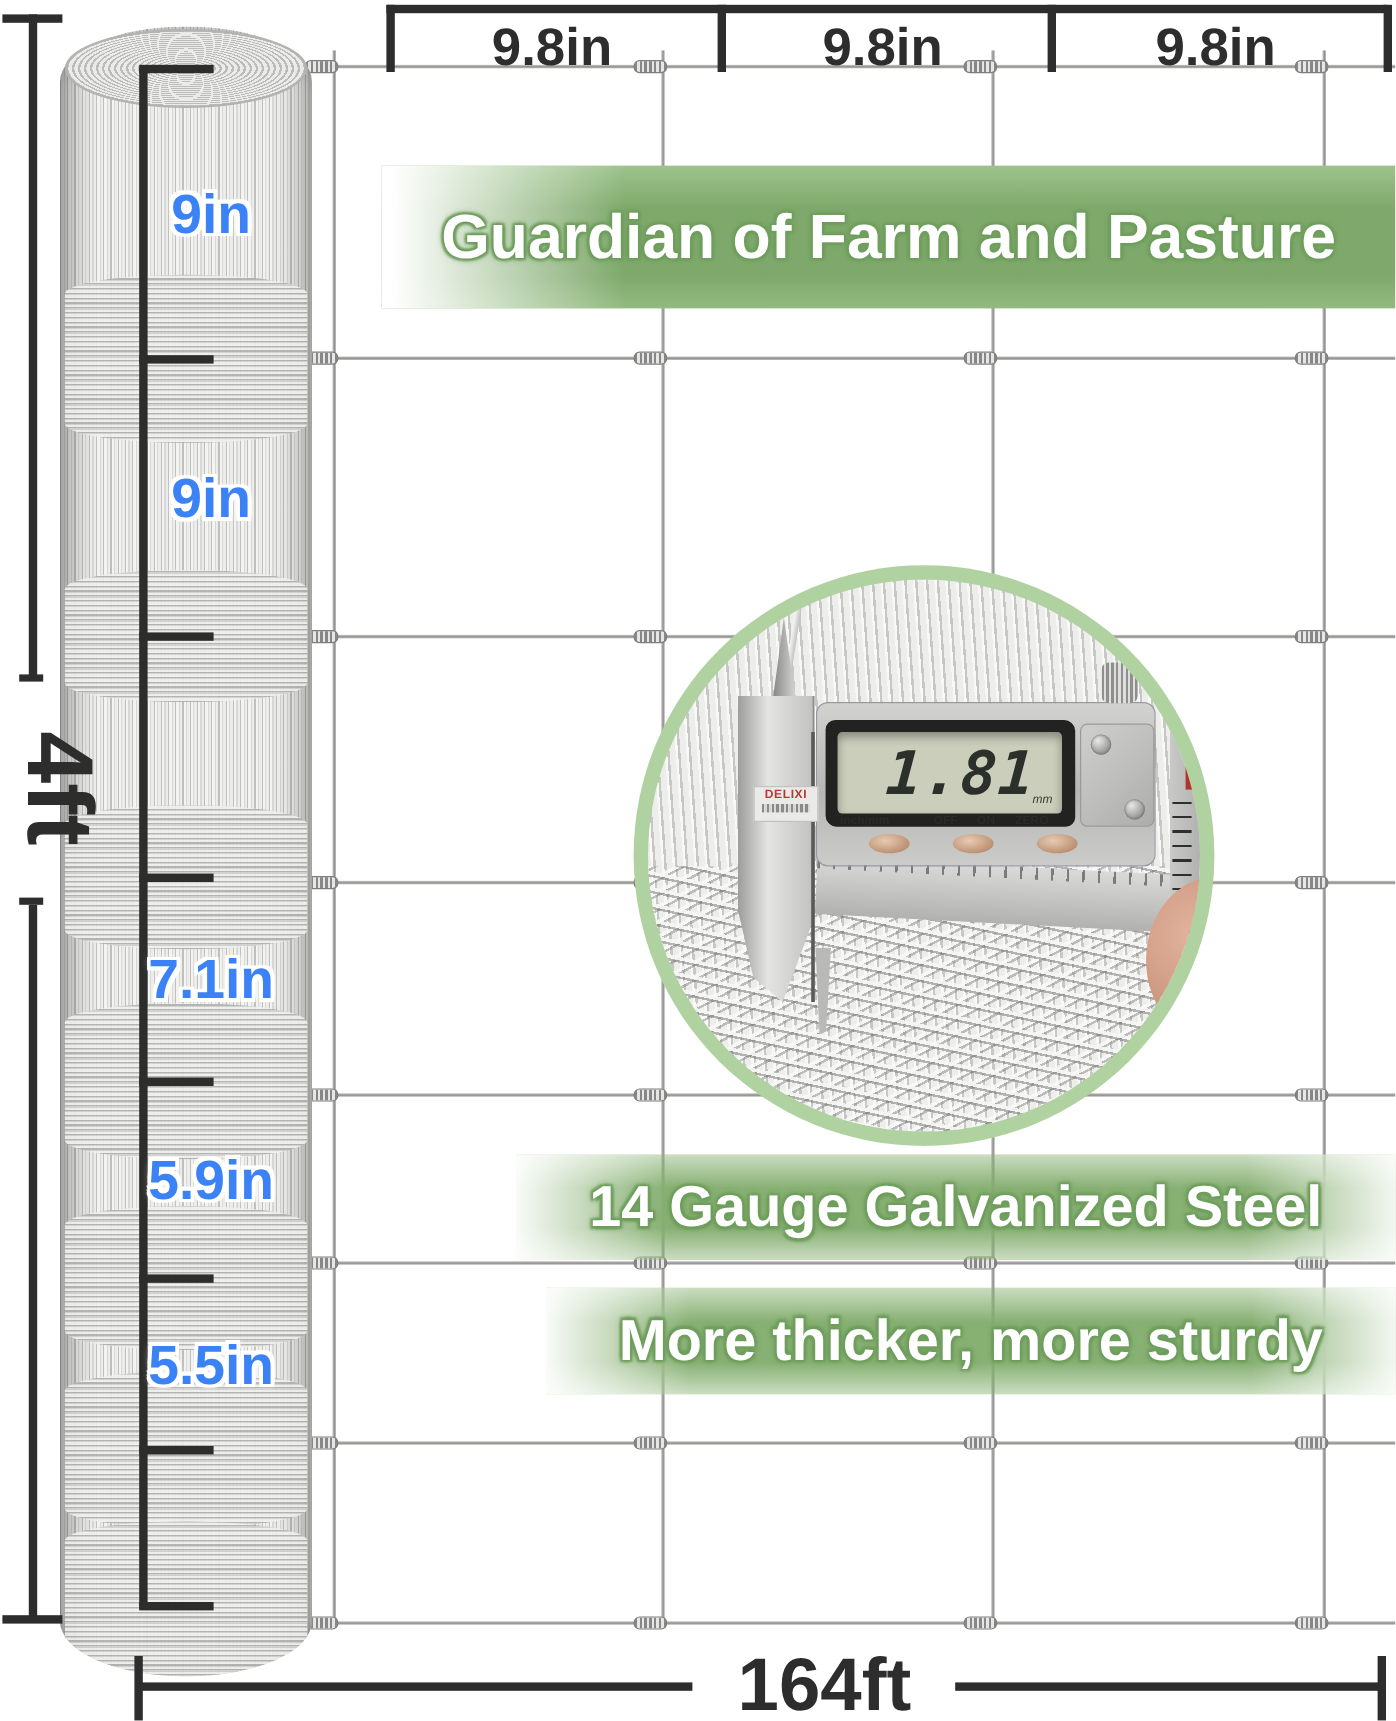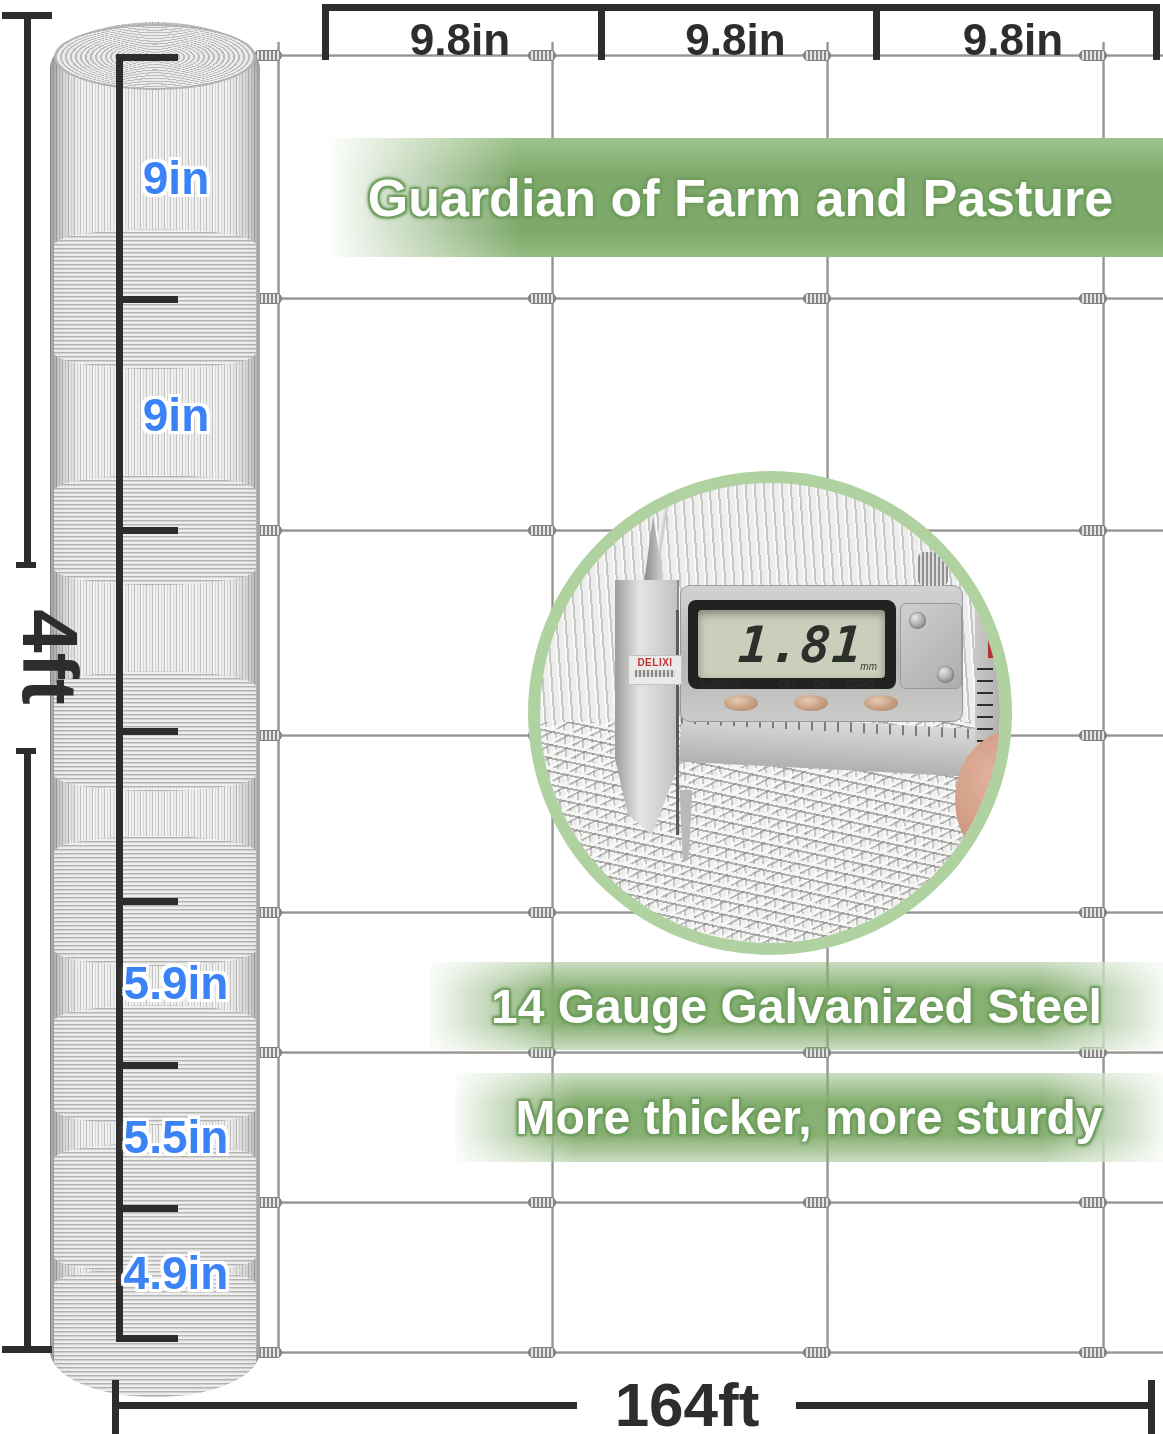--- a/index.html
+++ b/index.html
@@ -254,23 +254,23 @@
   <div class="rb-tick" style="top: 54px;"></div>
       <div class="rb-tick" style="top: 296px;"></div>
       <div class="rb-tick" style="top: 527px;"></div>
       <div class="rb-tick" style="top: 728px;"></div>
       <div class="rb-tick" style="top: 898px;"></div>
       <div class="rb-tick" style="top: 1062px;"></div>
       <div class="rb-tick" style="top: 1205px;"></div>
       <div class="rb-tick" style="top: 1335px;"></div>
       <div class="halo rb-label" style="top: 147px;">9in</div>
       <div class="halo rb-label" style="top: 383.5px;">9in</div>
+      <div class="halo rb-label" style="top: 785px;">7.1in</div>
       <div class="halo rb-label" style="top: 952px;">5.9in</div>
       <div class="halo rb-label" style="top: 1105.5px;">5.5in</div>
-      <div class="halo rb-label" style="top: 1242px;">4.9in</div>
     </div>
 
   <div id="bottom-bracket" style="left:0;top:0;width:100%;height:100%;">
     <div class="dim" style="left:112px;top:1380px;width:7px;height:54px;"></div>
     <div class="dim" style="left:115px;top:1402px;width:462px;height:7px;"></div>
     <div class="dim-label" style="left:572px;top:1374px;width:230px;height:62px;line-height:62px;font-size:62px;">164ft</div>
     <div class="dim" style="left:796px;top:1402px;width:359px;height:7px;"></div>
     <div class="dim" style="left:1148px;top:1380px;width:7px;height:54px;"></div>
   </div>
 

